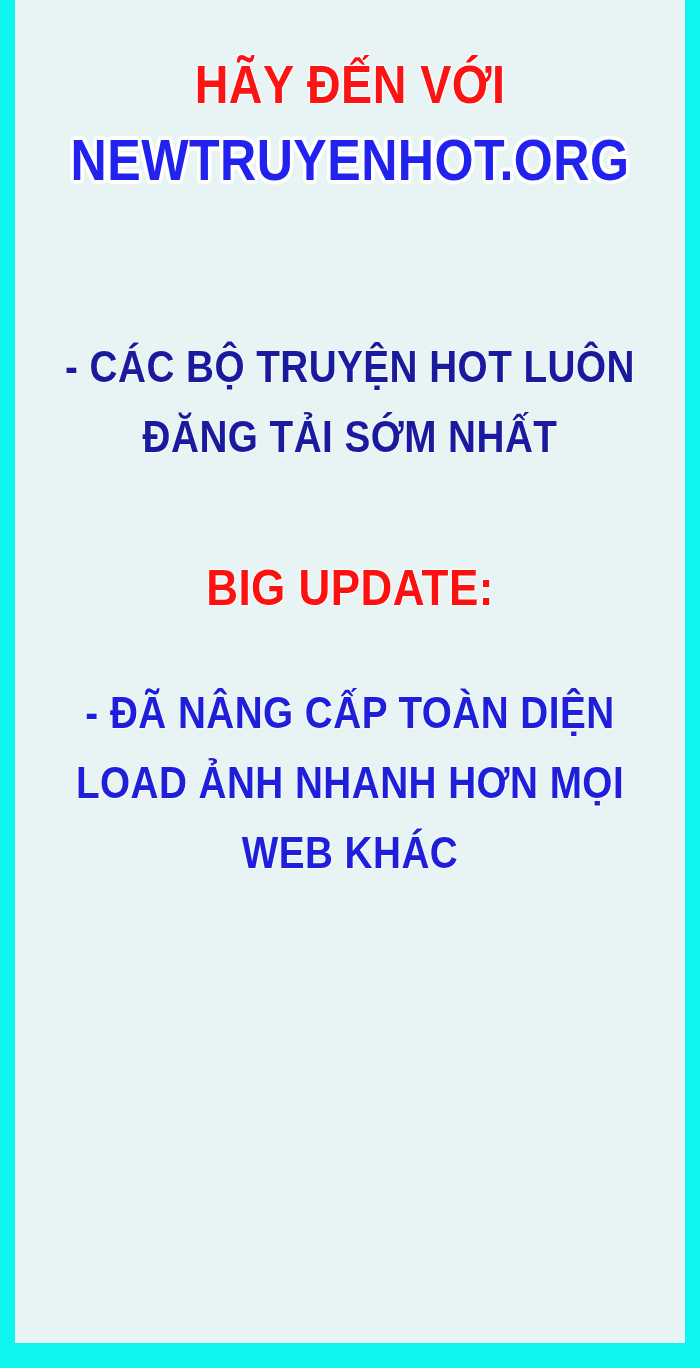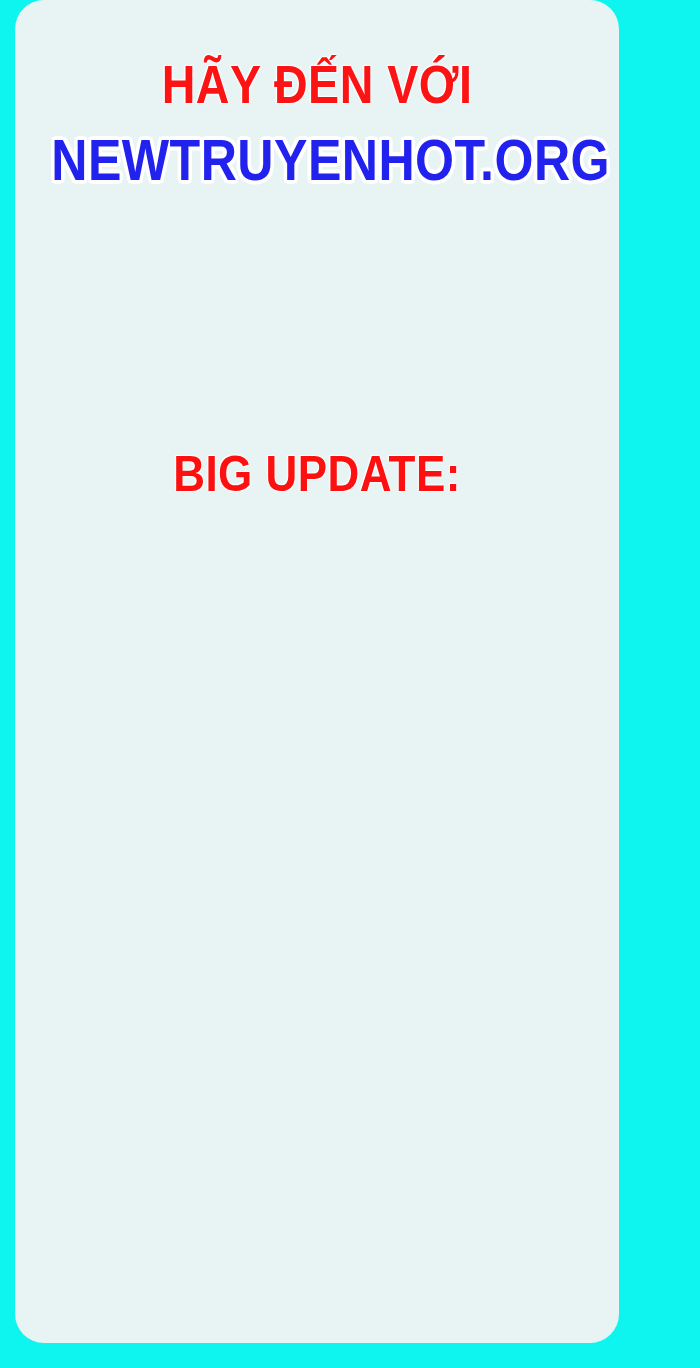--- a/index.html
+++ b/index.html
@@ -21,26 +21,25 @@
     width: 700px;
     height: 1368px;
     background: #0ef5ef;
     box-sizing: border-box;
   }
 
   #panel {
     position: absolute;
     left: 15px;
     top: 0;
-    width: 604px;
+    width: 670px;
     height: 1343px;
     background: #e8f4f4;
     box-sizing: border-box;
     overflow: hidden;
-    border-radius: 29px;
   }
 
   #bottom-band {
     position: absolute;
     left: 0;
     top: 1343px;
     width: 700px;
     height: 25px;
     background: #0ef5ef;
   }
@@ -146,30 +145,42 @@
     <div class="block">
       <div class="line cond hdr-red">HÃY ĐẾN VỚI</div>
       <div class="line cond hdr-blue">NEWTRUYENHOT.ORG</div>
     </div>
 
     <div class="gap-xl"></div>
 
 
     <div class="gap-md"></div>
 
+    <div class="block">
+      <div class="line cond p-navy">- CÁC BỘ TRUYỆN HOT LUÔN</div>
+      <div class="gap-sm"></div>
+      <div class="line cond p-navy">ĐĂNG TẢI SỚM NHẤT</div>
+    </div>
 
     <div class="gap-xl"></div>
 
     <div class="line cond p-bigred">BIG UPDATE:</div>
 
     <div class="gap-sm"></div>
 
 
     <div class="gap-md"></div>
 
+    <div class="block">
+      <div class="line cond p-blue">- ĐÃ NÂNG CẤP TOÀN DIỆN</div>
+      <div class="gap-sm"></div>
+      <div class="line cond p-blue">LOAD ẢNH NHANH HƠN MỌI</div>
+      <div class="gap-sm"></div>
+      <div class="line cond p-blue">WEB KHÁC</div>
+    </div>
 
     <div class="gap-lg"></div>
 
 
   </div>
 
   <div id="bottom-band"></div>
 
 </div>
 

